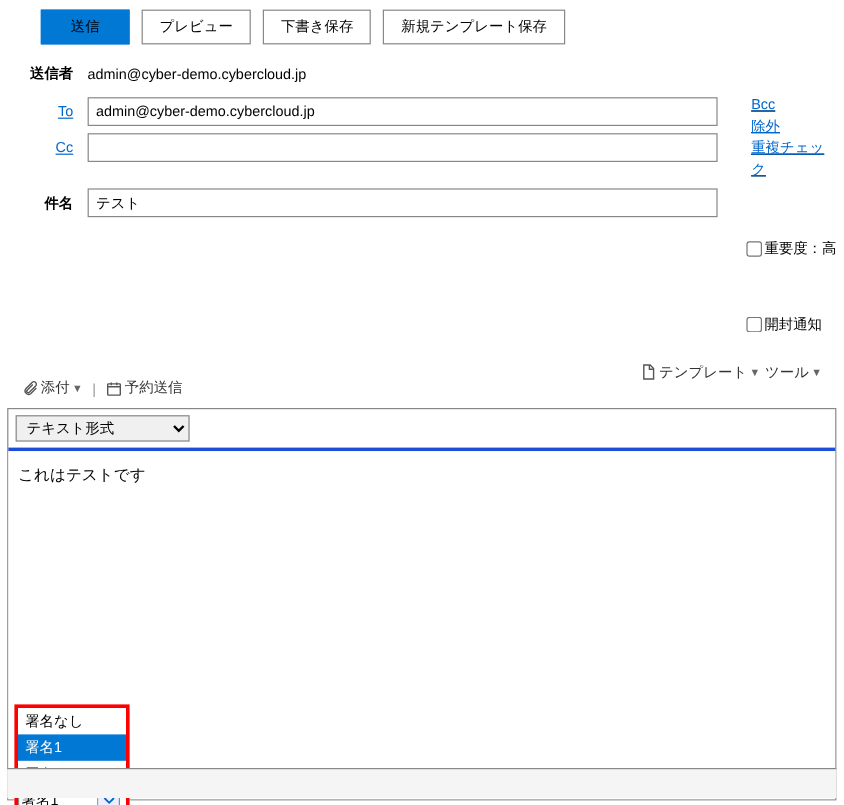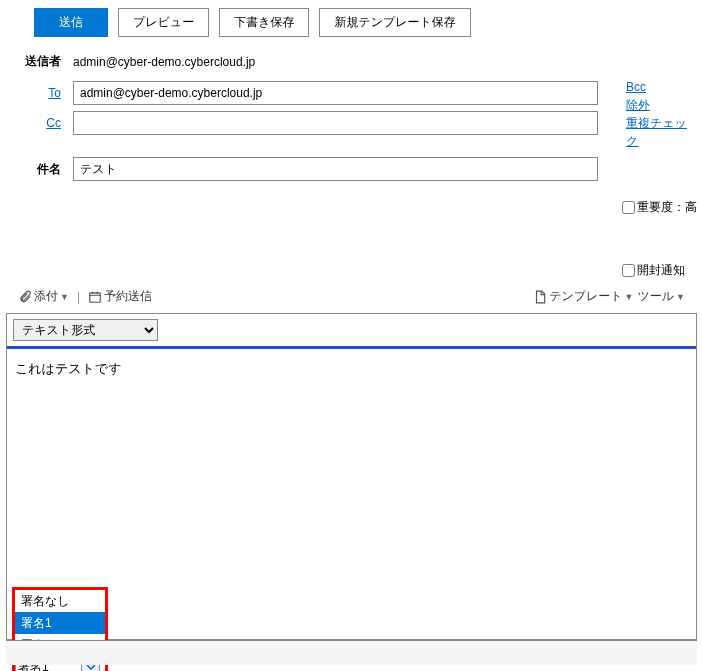--- a/index.html
+++ b/index.html
@@ -19,21 +19,21 @@
     .btn {
       padding: 5px 14px;
       border: 1px solid #888;
       background: #fff;
       font-size: 12px;
       cursor: pointer;
       font-family: inherit;
     }
     .btn-primary {
       background: #0078d4;
-      color: #fef9c3;
+      color: #000000;
       border-color: #0078d4;
       padding: 5px 24px;
     }
     .field-row {
       display: flex;
       align-items: center;
       padding: 3px 18px;
     }
     .field-label {
       width: 55px;
@@ -66,21 +66,21 @@
       line-height: 1.6;
     }
     .side-checks label { display:flex; align-items:center; gap:2px; white-space:nowrap;margin-top:44px; }
     .side-checks input { margin:0; }
     .attach-row {
       display:flex;
       align-items:center;
       justify-content:space-between;
       padding: 8px 18px 8px 18px;
     }
-    .attach-left { display:flex; align-items:center; gap:4px; }
+    .attach-left { display:flex; align-items:center; gap:4px;margin-top:27px; }
     .attach-link { display:flex; align-items:center; gap:2px; color:#333; cursor:pointer; }
     .sep { color:#999; margin:0 4px; }
     .attach-right { display:flex; align-items:center; gap:4px; }
     .drop-link { display:flex; align-items:center; gap:2px; color:#333; cursor:pointer; }
     .triangle { font-size:9px; color:#666; }
     .editor-container {
       margin: 0 6px 0 6px;
       border:1px solid #888;
     }
     .format-row {

